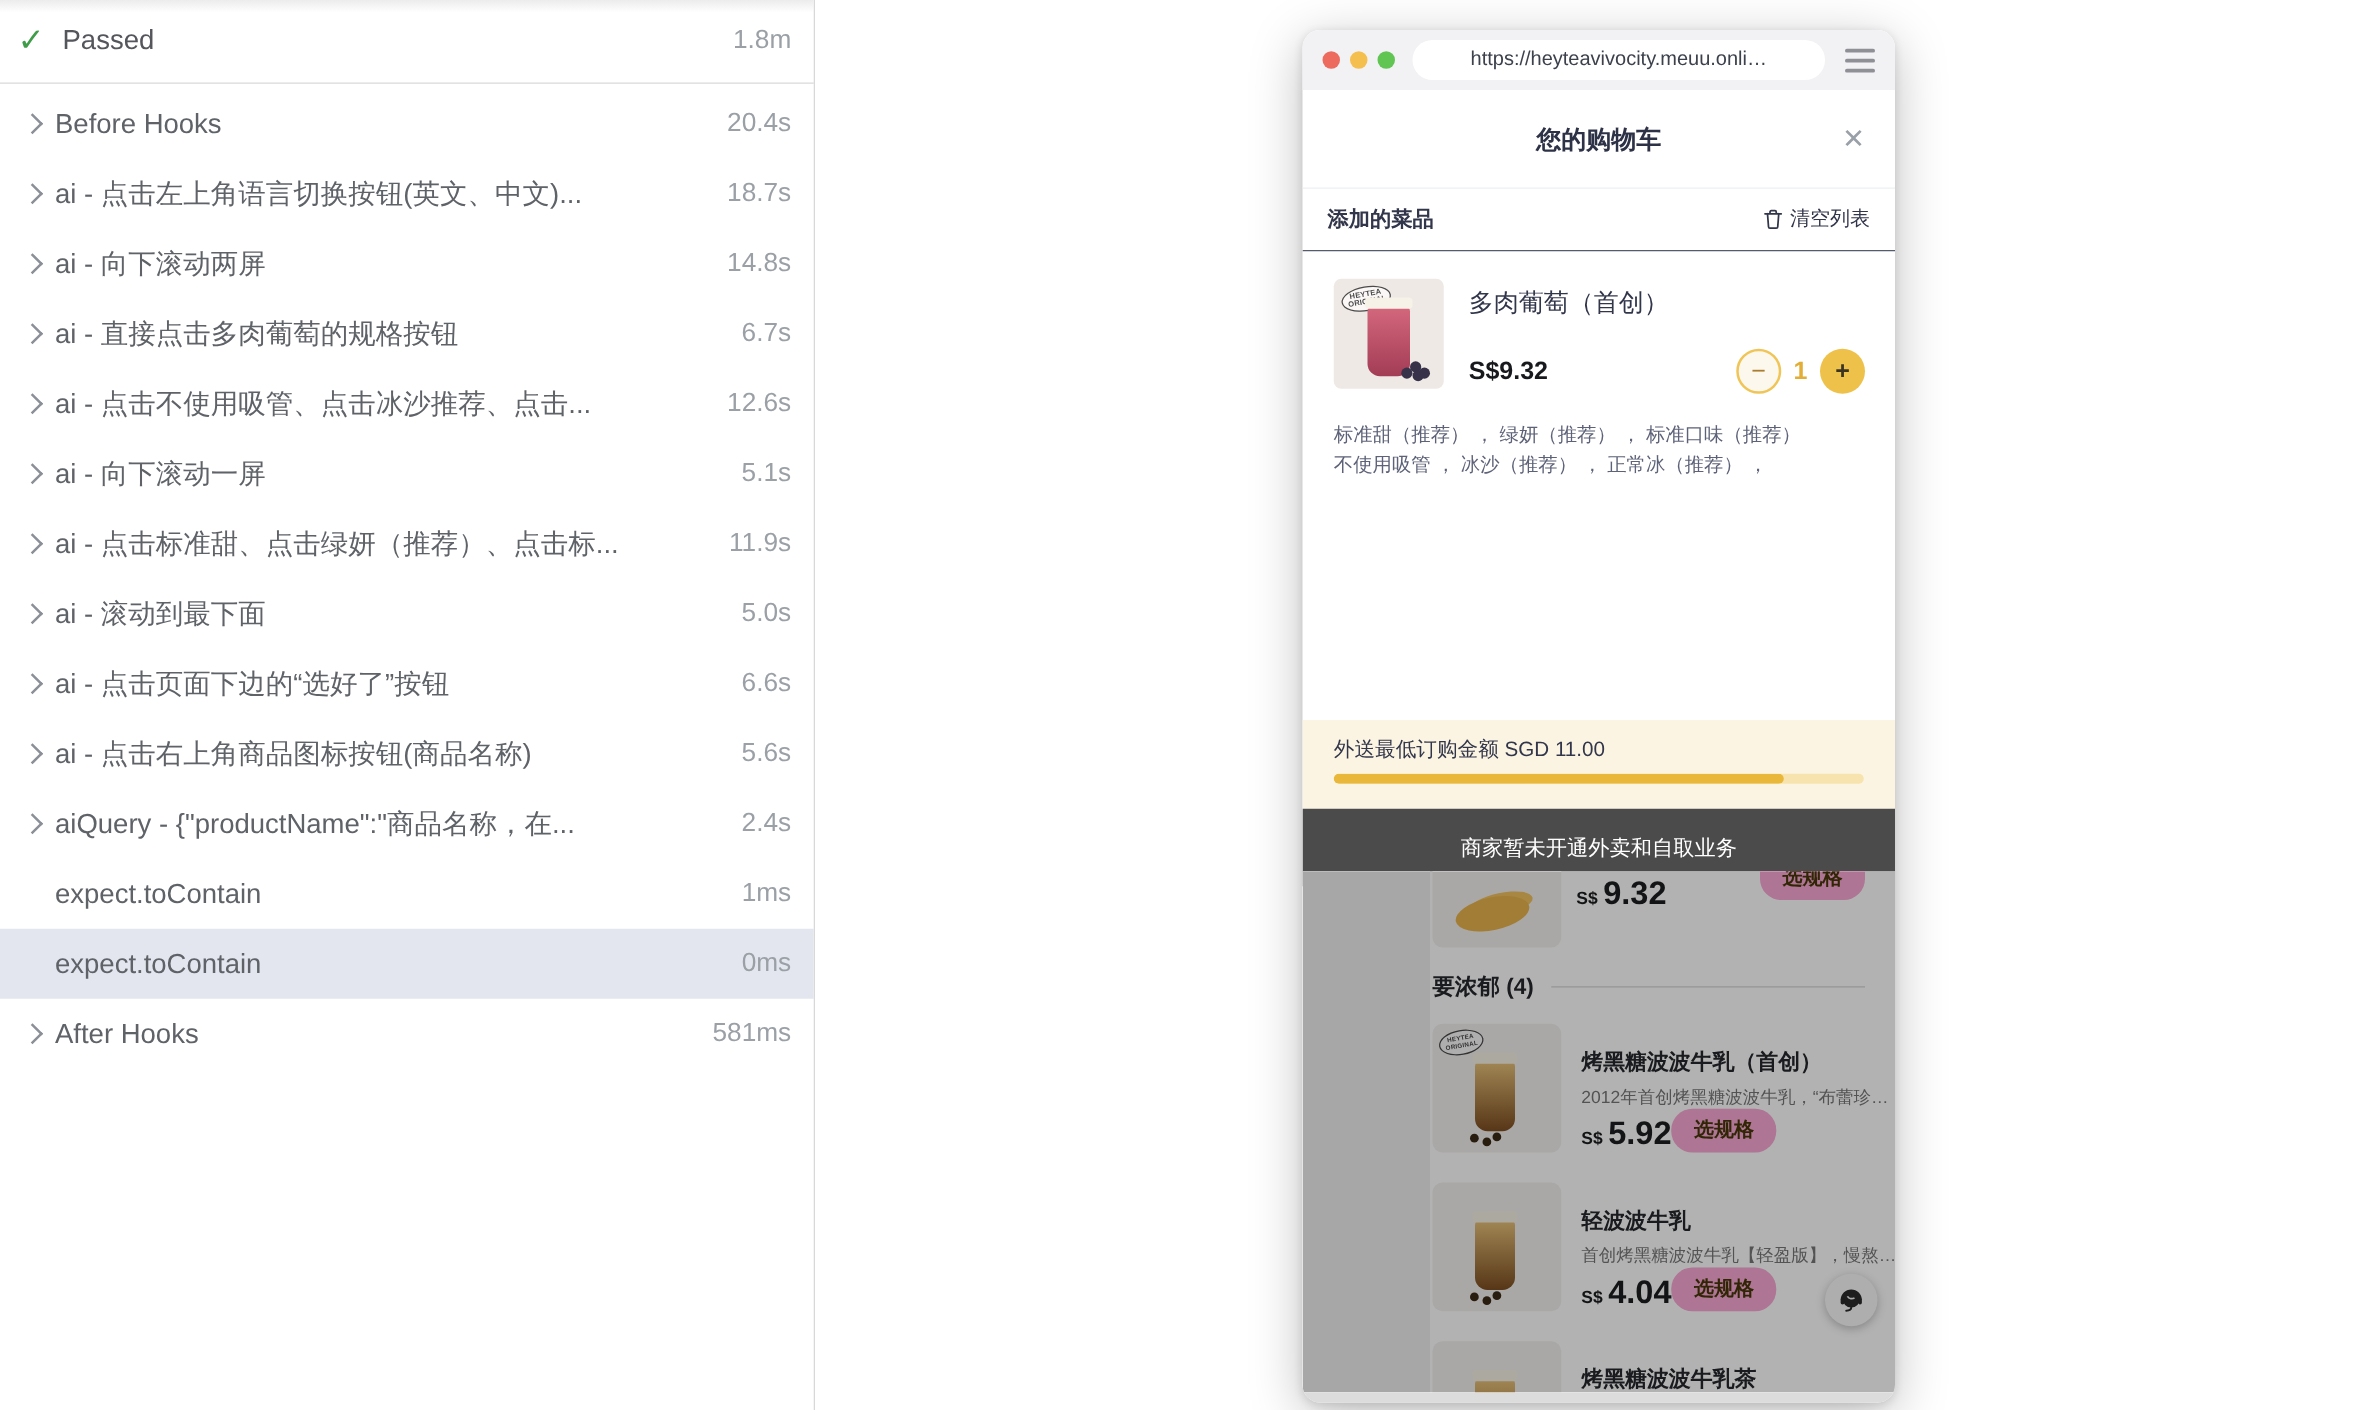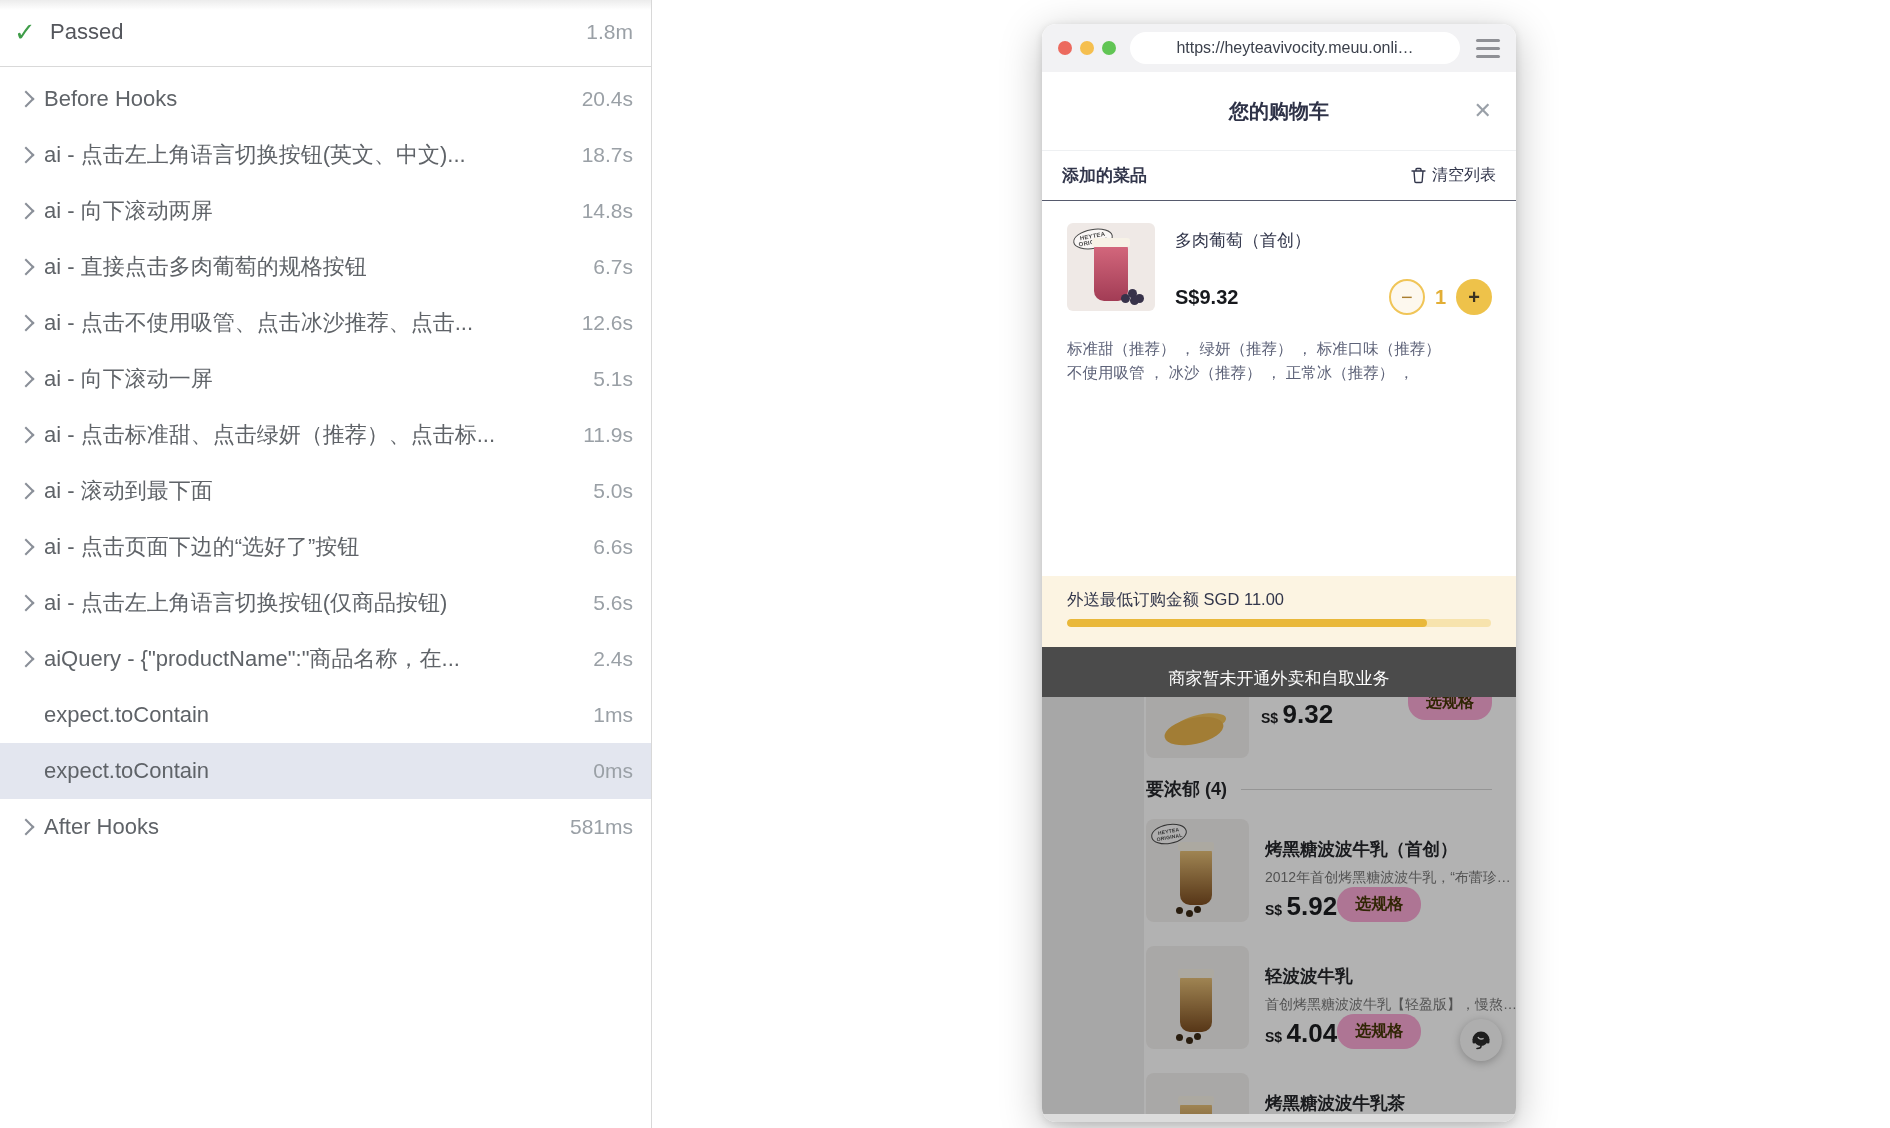--- a/index.html
+++ b/index.html
@@ -64,21 +64,21 @@
   .cup { position:absolute; border-radius:4px 4px 10px 10px; }
   .cup .foam { position:absolute; left:-2px; right:-2px; top:-7px; height:9px; background:#f7f2e7;
     border-radius:3px; }
   .cup-pink { left:27px; top:22px; width:34px; height:56px;
     background:linear-gradient(#d4687d,#a23c55); }
   .grapes { position:absolute; right:8px; bottom:8px; width:26px; height:18px; }
   .grapes i { position:absolute; width:9px; height:9px; border-radius:50%; background:#37324a; }
   .grapes i:nth-child(1){left:0;bottom:0} .grapes i:nth-child(2){left:7px;bottom:5px}
   .grapes i:nth-child(3){left:14px;bottom:0} .grapes i:nth-child(4){left:9px;bottom:-2px}
   .item-main { flex:1; margin-left:20px; position:relative; }
-  .item-name { font-size:17px; color:#32364b; margin-top:6px; }
+  .item-name { font-size:20px; color:#32364b; margin-top:6px; }
   .item-price { position:absolute; left:0; bottom:2px; font-size:20px; font-weight:bold; color:#17191d; }
   .stepper { position:absolute; right:4px; bottom:-4px; display:flex; align-items:center; gap:10px; }
   .step-btn { width:36px; height:36px; border-radius:50%; display:flex; align-items:center;
     justify-content:center; font-size:20px; cursor:pointer; }
   .minus { background:#fdf8ee; border:2px solid #f0c558; color:#a97e2f; }
   .plus  { background:#eec24a; color:#3a3322; font-weight:bold; }
   .qty { color:#e2ae35; font-size:20px; font-weight:bold; }
 
   .options { padding:26px 20px 0 25px; color:#5d6278; font-size:15.5px; line-height:24px; }
 
@@ -196,21 +196,21 @@
       </div>
 
       <div class="row step-row">
         <span class="chev"></span>
         <span class="lbl">ai - 点击页面下边的“选好了”按钮</span>
         <span class="dur">6.6s</span>
       </div>
 
       <div class="row step-row">
         <span class="chev"></span>
-        <span class="lbl">ai - 点击左上角语言切换按钮(仅商品按钮)</span>
+        <span class="lbl">ai - 点击右上角商品图标按钮(商品名称)</span>
         <span class="dur">5.6s</span>
       </div>
 
       <div class="row step-row">
         <span class="chev"></span>
         <span class="lbl">aiQuery - {"productName":"商品名称，在...</span>
         <span class="dur">2.4s</span>
       </div>
 
       <div class="row step-row">

